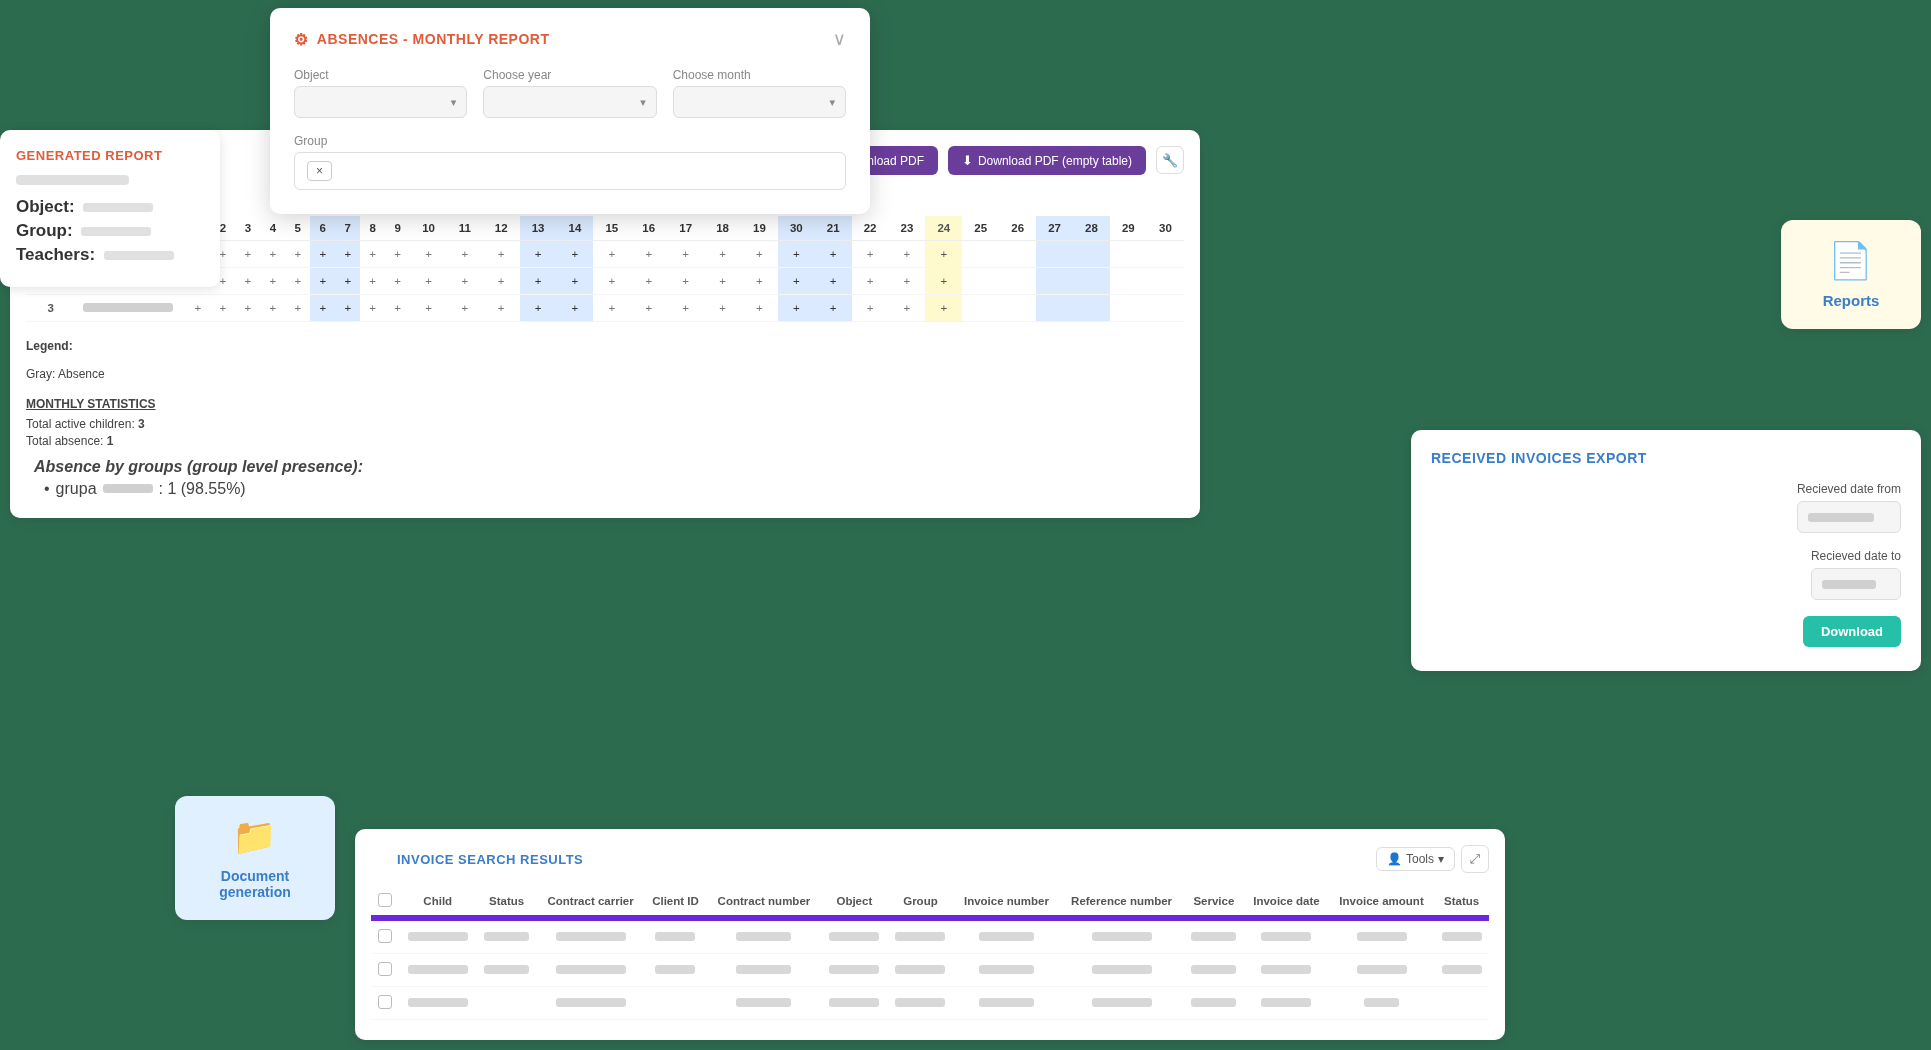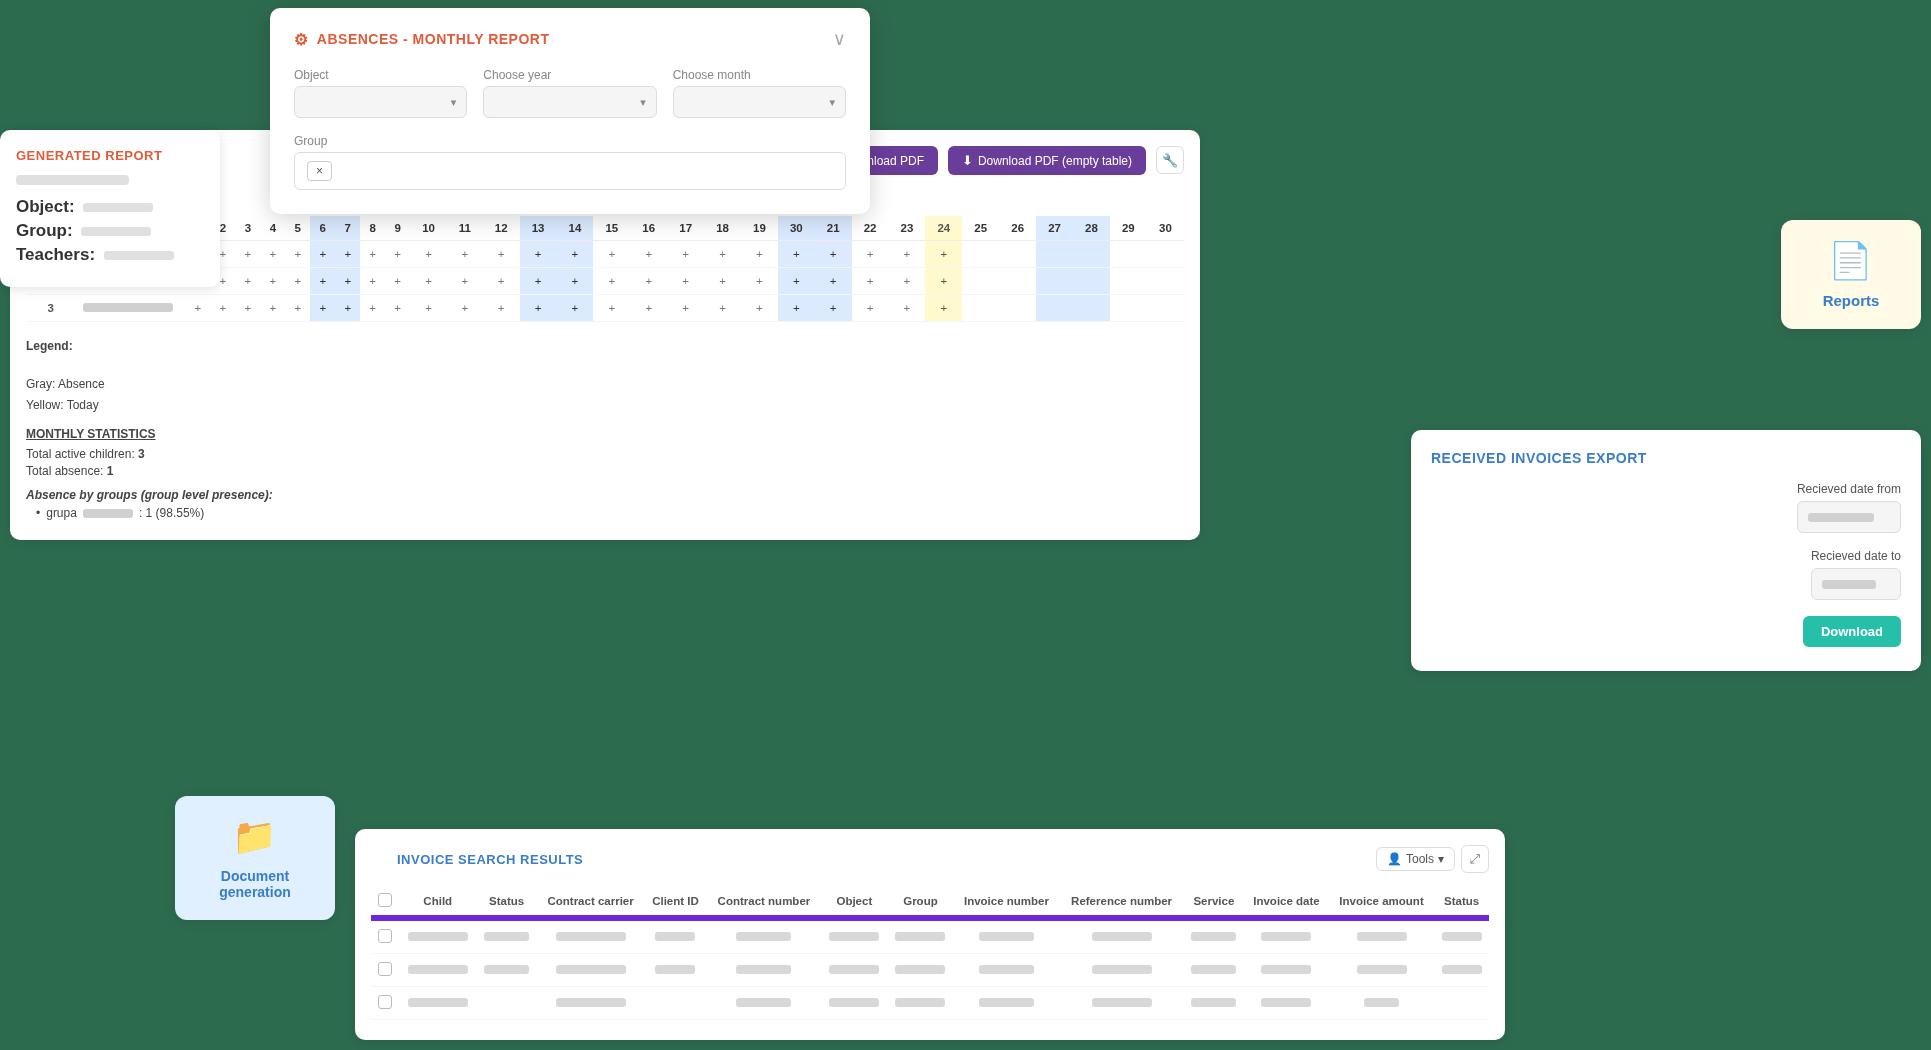--- a/index.html
+++ b/index.html
@@ -208,26 +208,26 @@
     .day-weekend { background: #dbeaff; color: #333 !important; }
     .plus-blue { color: #3a7dc9; }
 
     
     .legend-section {
       margin-top: 14px;
       font-size: 12px;
       color: #444;
       line-height: 1.7;
     }
-    .legend-title { font-weight: 600; margin-bottom: 18px; }
+    .legend-title { font-weight: 600; margin-bottom: 8px; }
     .monthly-stats { margin-top: 12px; font-size: 12px; color: #444; }
     .stats-title { font-weight: 700; text-decoration: underline; margin-bottom: 6px; }
     .stats-line { margin-bottom: 3px; }
     .stats-num { font-weight: 700; }
-    .absence-groups { margin-top: 10px; font-size: 12px; }
+    .absence-groups { margin-top: 10px; font-size: 16px; margin-left: 8px; }
     .absence-groups-title { font-weight: 700; font-style: italic; margin-bottom: 4px; }
     .absence-item { display: flex; align-items: center; gap: 6px; margin-left: 10px; }
     .group-name-ph {
       display: inline-block;
       width: 50px;
       height: 9px;
       background: #d0d0d0;
       border-radius: 3px;
     }
 
@@ -622,21 +622,20 @@
           <td class="day-weekend"></td>
         <td></td>
           <td></td>
       </tr>
     </tbody>
   </table>
 
   <div class="legend-section">
     <div class="legend-title">Legend:</div>
     <div>Gray: Absence</div>
-    <div>Yellow: Today</div>
   </div>
 
   <div class="monthly-stats">
     <div class="stats-title">MONTHLY STATISTICS</div>
     <div class="stats-line">
       <span>Total active children:</span>
       <strong class="stats-num">3</strong>
     </div>
     <div class="stats-line">
       <span>Total absence:</span>

